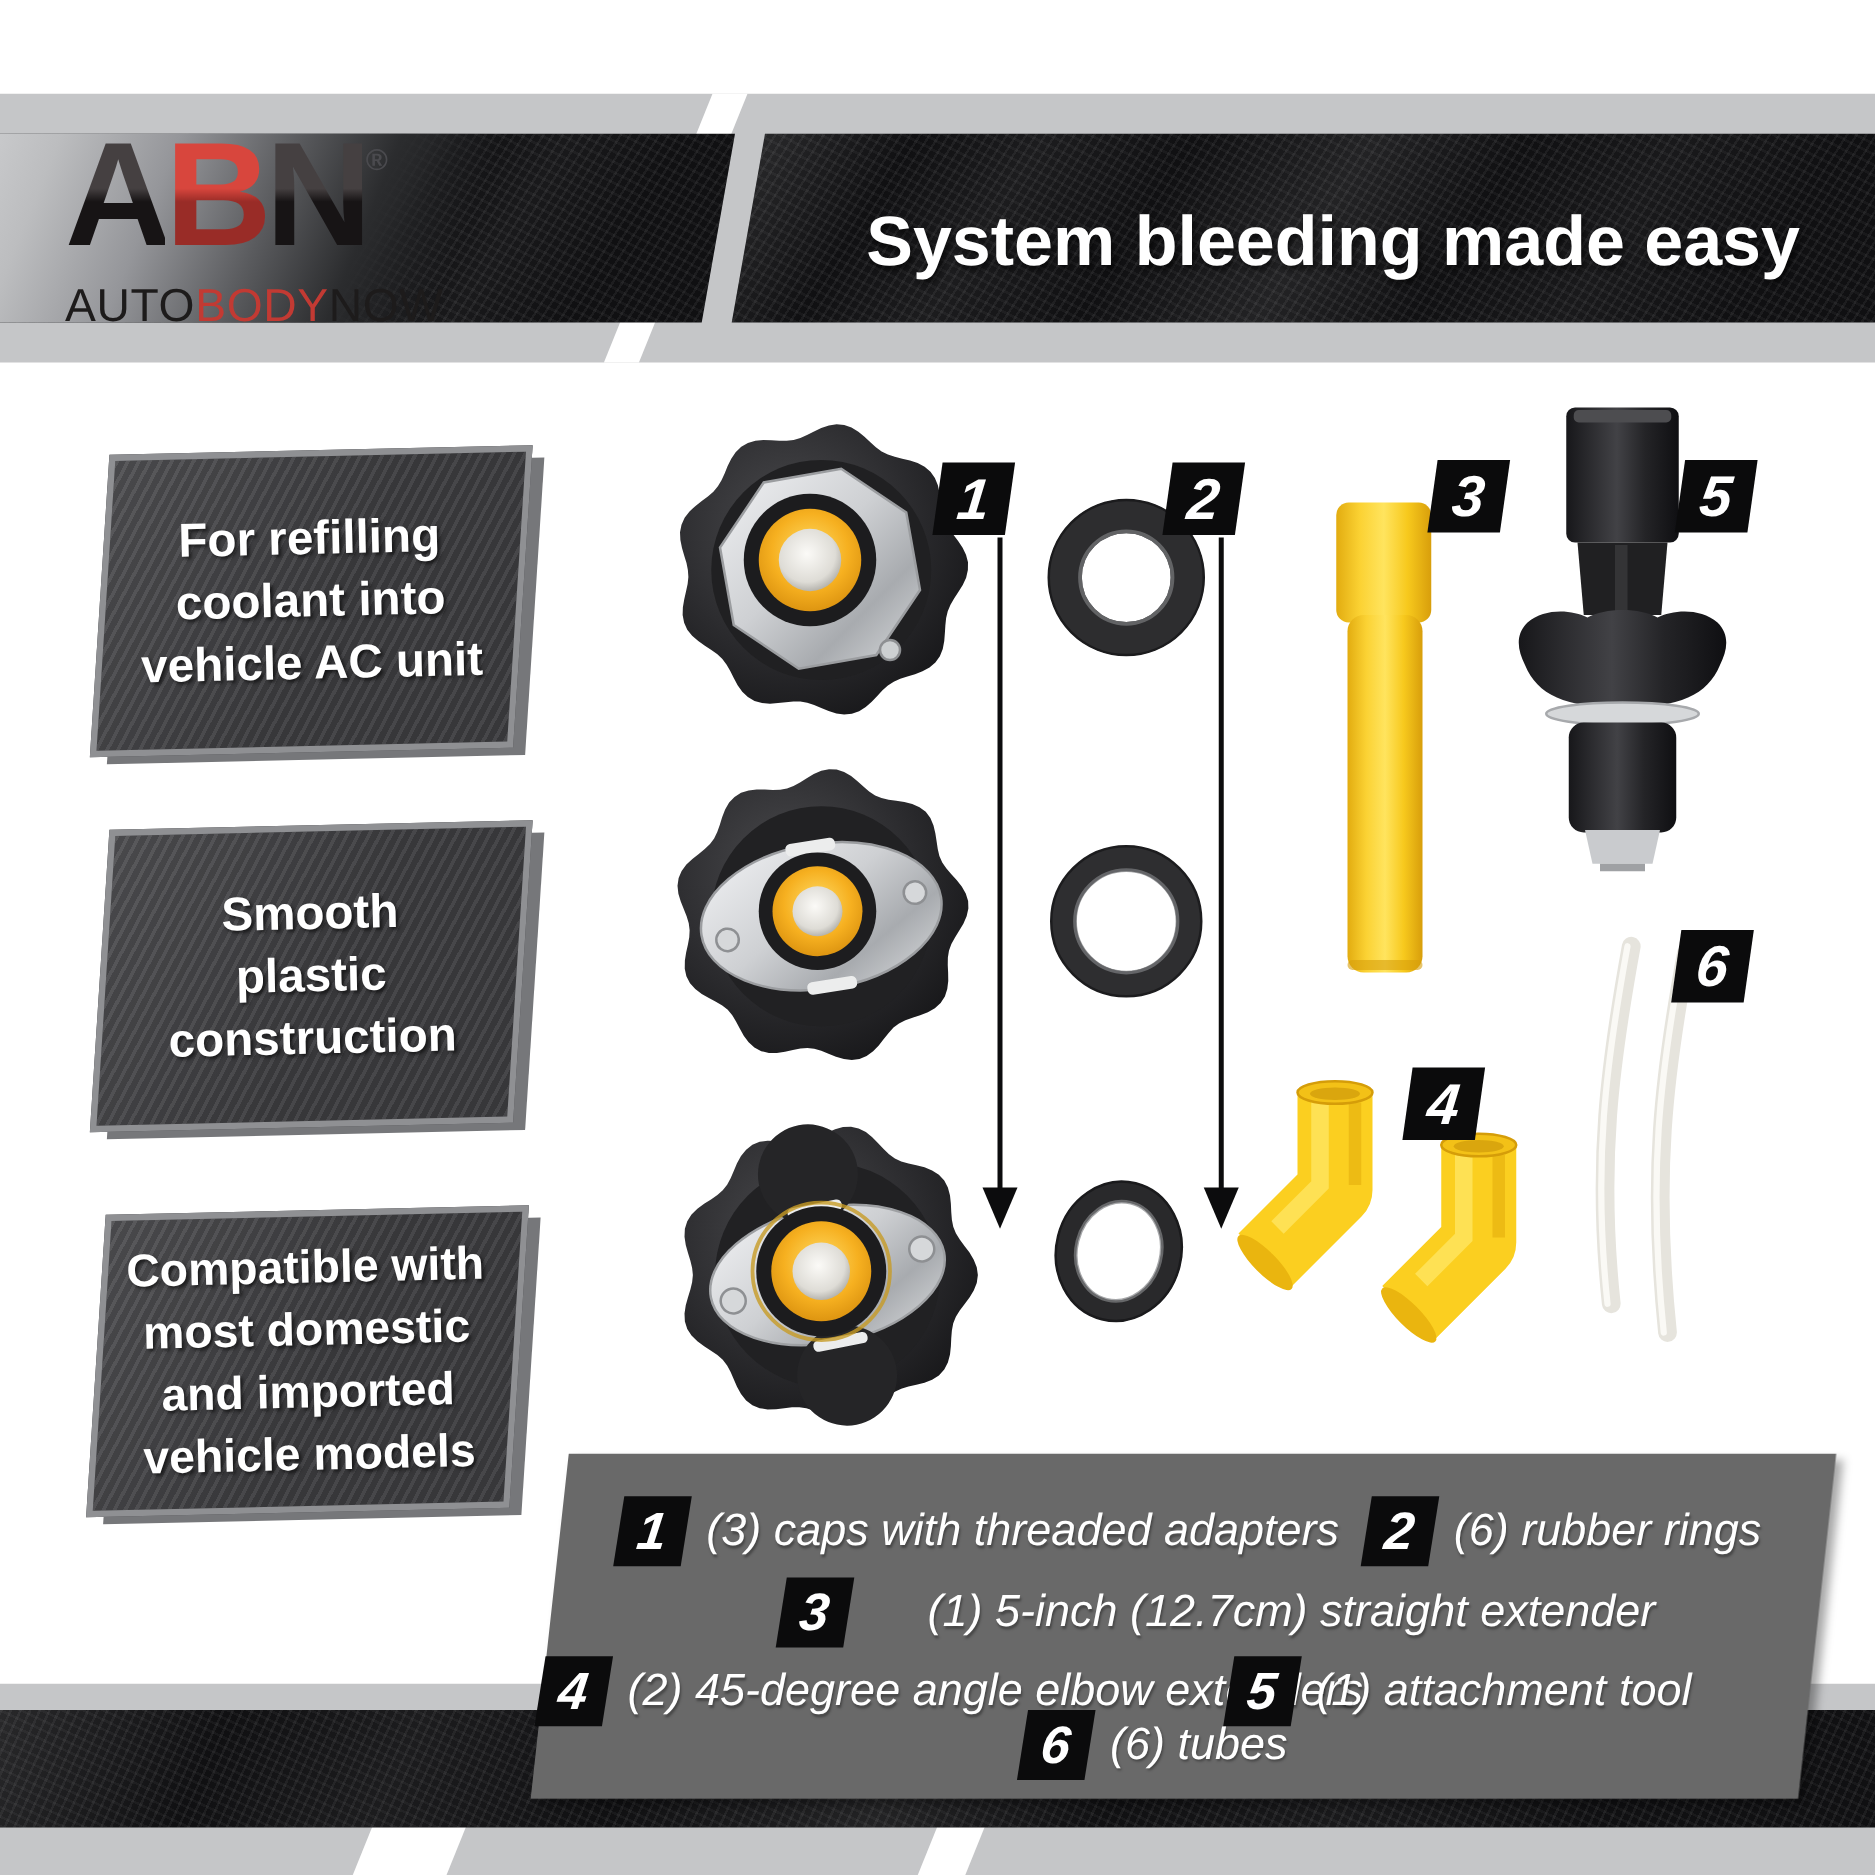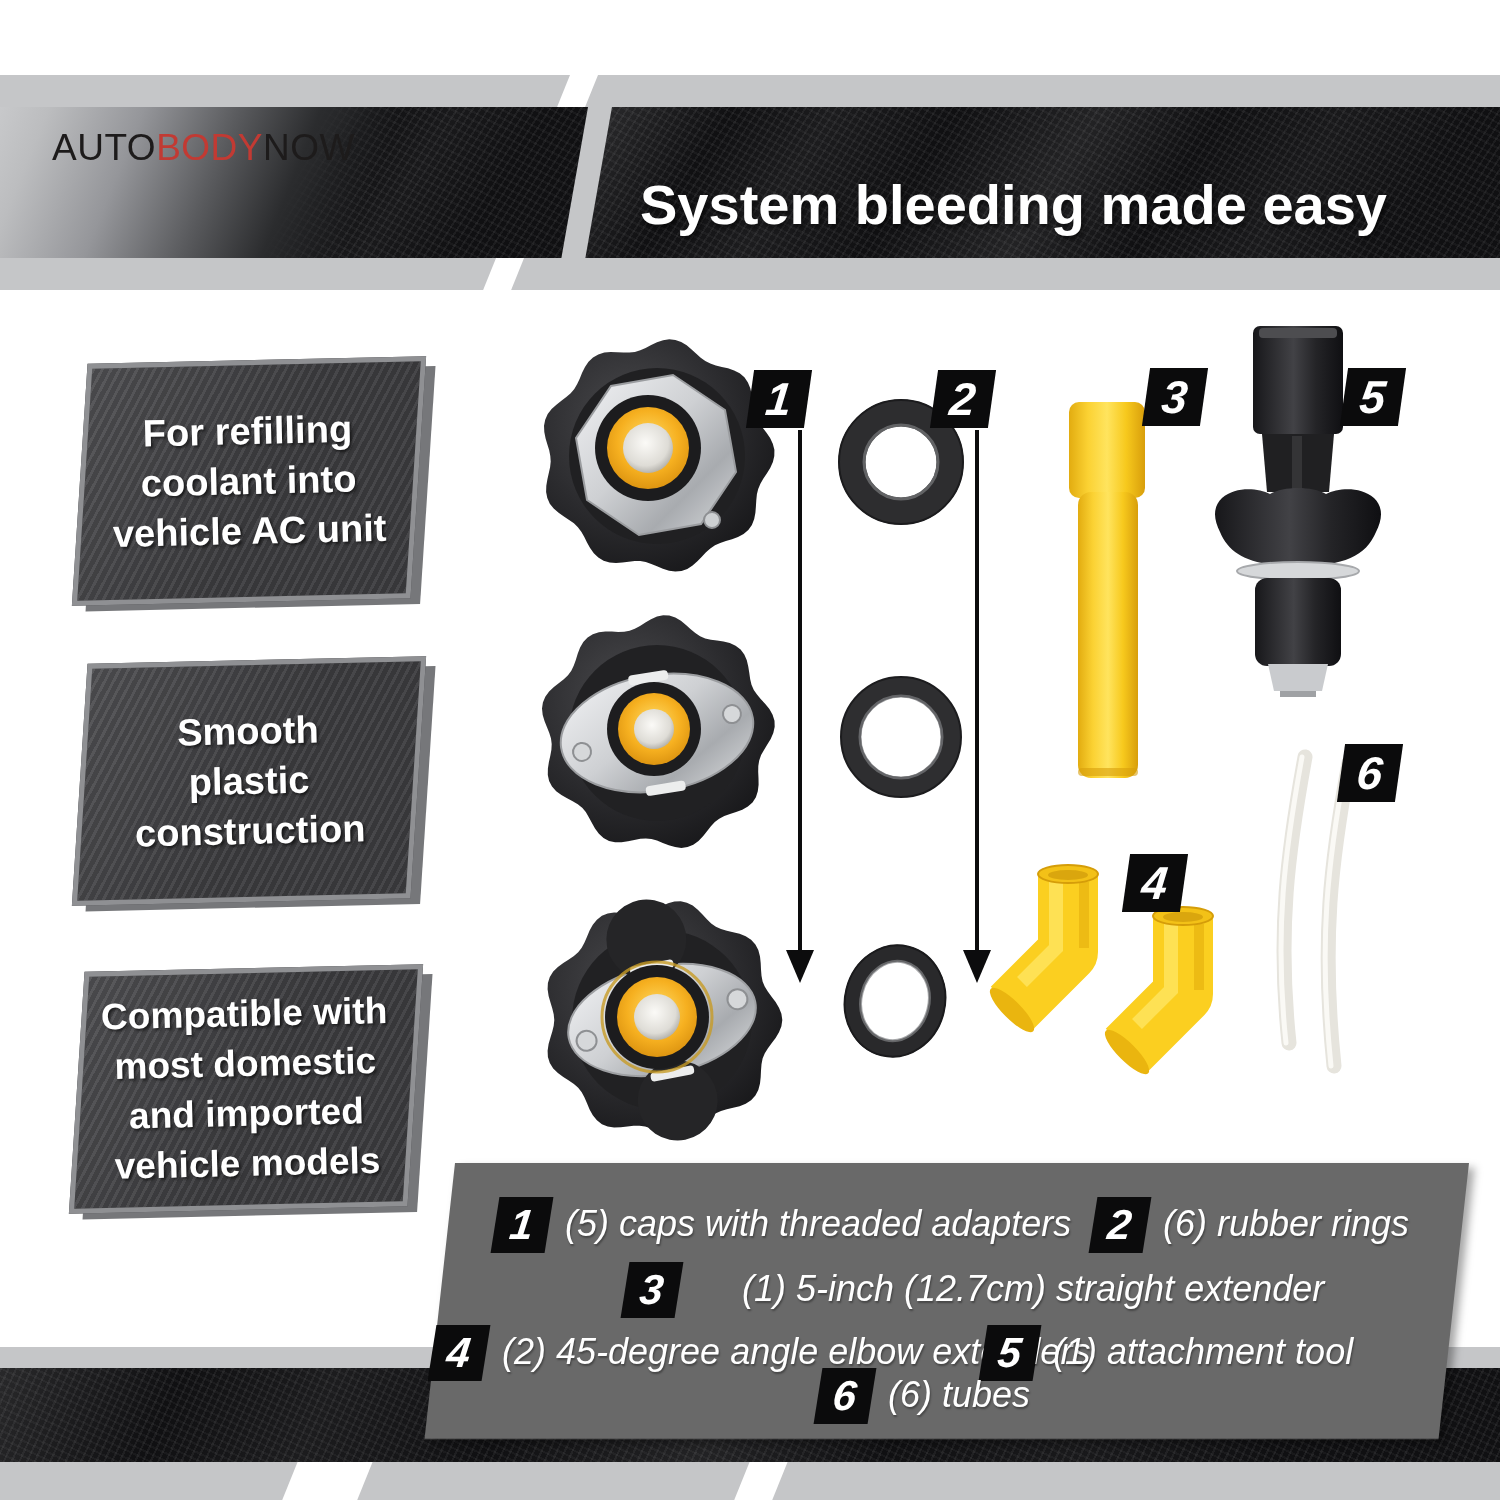--- a/index.html
+++ b/index.html
@@ -24,21 +24,21 @@
   #title-panel{left:612px;top:107px;width:950px;height:151px;}
   
   .logo{position:absolute;left:52px;top:108px;z-index:5;line-height:1;}
   .logo-abn{font-size:118px;font-weight:800;letter-spacing:-5px;line-height:.82;}
   .logo-abn .dk{background:linear-gradient(#454041 46%,#171415 54%);-webkit-background-clip:text;background-clip:text;color:transparent;}
   .logo-abn .rd{background:linear-gradient(#d8463d 46%,#992c27 54%);-webkit-background-clip:text;background-clip:text;color:transparent;}
   .logo-reg{font-size:24px;font-weight:700;color:#4a4a4e;vertical-align:60px;letter-spacing:0;}
   .logo-word{font-size:37px;font-weight:400;letter-spacing:.5px;margin-top:21px;}
   .logo-word .dk{color:#1d1b1b;} .logo-word .rd{color:#c23a33;}
   
-  .main-title{position:absolute;left:640px;top:172px;width:800px;z-index:5;text-align:left;
+  .main-title{position:absolute;left:640px;top:160px;width:800px;z-index:5;text-align:right;
     color:#ffffff;font-size:56px;font-weight:700;text-shadow:2px 3px 5px rgba(0,0,0,.65);}
   
   .feature{position:absolute;z-index:5;width:328px;height:232px;
     transform:skewX(-5deg) rotate(-1.3deg);
     background-color:#3d3d40;
     background-image:repeating-linear-gradient(115deg, rgba(255,255,255,.05) 0 3px, rgba(0,0,0,.10) 3px 8px),
       linear-gradient(115deg, rgba(255,255,255,.10), rgba(255,255,255,0) 55%);
     border:5px solid #8f9093;
     box-shadow:12px 8px 0 -2px #76777a;
     display:flex;align-items:center;justify-content:center;}
@@ -66,20 +66,21 @@
 <div class="stage">
 
   <div class="band-gray" style="left:0;top:75px;width:1500px;height:215px;"></div>
   <div class="slash" style="left:570px;top:75px;width:28px;height:215px;"></div>
   <div class="panel carbon" id="logo-panel">
     <div class="sheen"></div>
   </div>
   <div class="panel carbon" id="title-panel"></div>
 
   <div class="logo">
+    <div class="logo-abn"><span class="dk">A</span><span class="rd">B</span><span class="dk">N</span><span class="logo-reg">®</span></div>
     <div class="logo-word"><span class="dk">AUTO</span><span class="rd">BODY</span><span class="dk">NOW</span></div>
   </div>
 
   <div class="main-title">System bleeding made easy</div>
 
   <div class="feature" style="left:80px;top:360px;">
     <div class="ftxt">
       <div>For refilling</div>
         <div>coolant into</div>
         <div>vehicle AC unit</div>
@@ -278,21 +279,21 @@
   <div class="band-gray" style="left:0;top:1347px;width:1500px;height:153px;"></div>
   <div class="slash" style="left:300px;top:1456px;width:75px;height:44px;"></div>
   <div class="slash" style="left:752px;top:1456px;width:38px;height:44px;"></div>
   <div class="carbon" style="position:absolute;left:0;top:1368px;width:1500px;height:94px;z-index:3;"></div>
 
   <div class="legend">
     <div class="bg"></div>
     <div class="lbadge" style="left:70px;top:34px;">
         <span>1</span>
       </div>
-    <div class="ltext" style="left:140px;top:40px;">(5) caps with threaded adapters</div>
+    <div class="ltext" style="left:140px;top:40px;">(3) caps with threaded adapters</div>
     <div class="lbadge" style="left:668px;top:34px;">
         <span>2</span>
       </div>
     <div class="ltext" style="left:738px;top:40px;">(6) rubber rings</div>
     <div class="lbadge" style="left:200px;top:99px;">
         <span>3</span>
       </div>
     <div class="ltext" style="left:272px;top:105px;margin-left:45px;">(1) 5-inch (12.7cm) straight extender</div>
     <div class="lbadge" style="left:7px;top:162px;">
         <span>4</span>

